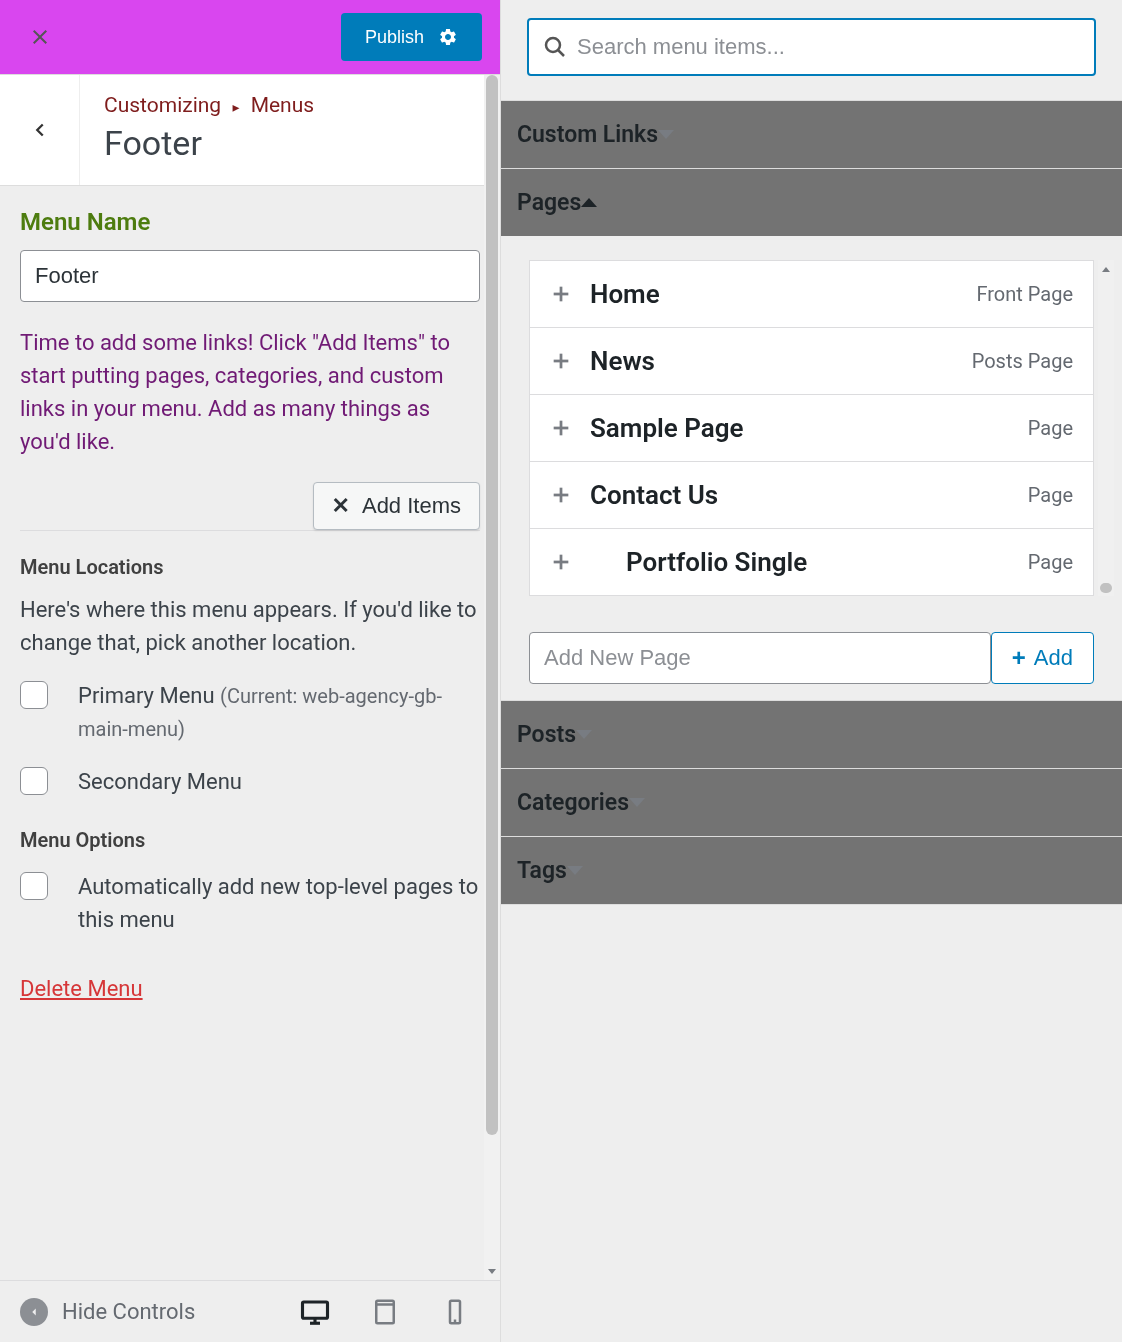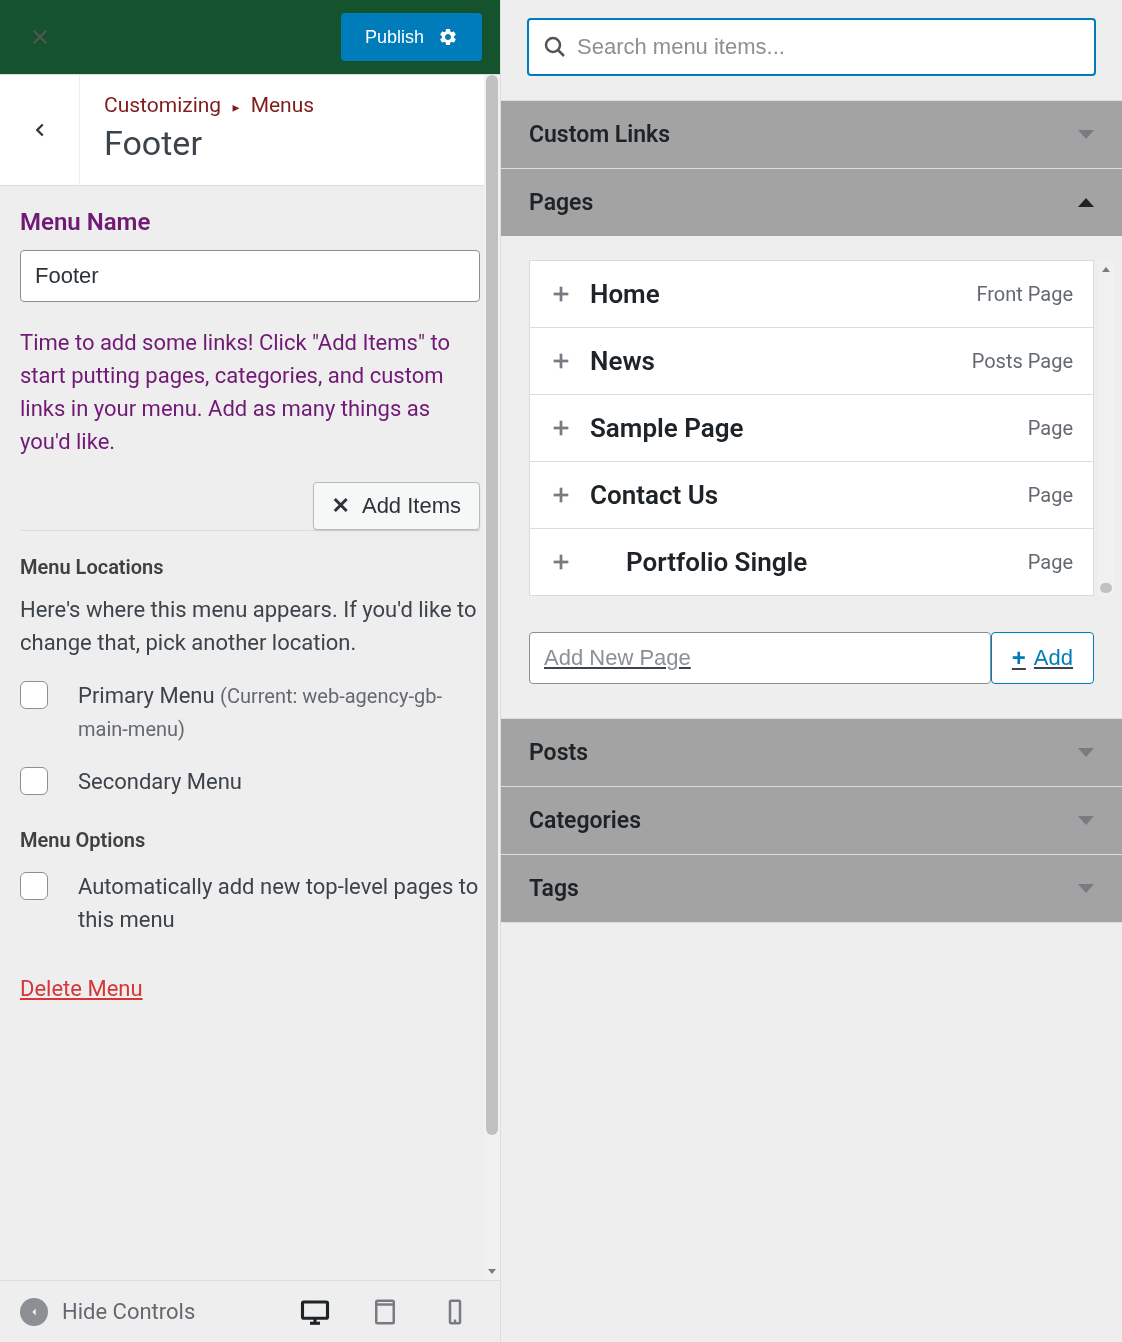--- a/index.html
+++ b/index.html
@@ -22,21 +22,21 @@
     .left-panel {
       width: 500px;
       background: #eee;
       display: flex;
       flex-direction: column;
       position: relative;
     }
     
     .header-bar {
       height: 75px;
-      background: #14532d;
+      background: #d946ef;
       display: flex;
       align-items: center;
       border-bottom: 1px solid #ddd;
     }
     
     .close-btn {
       width: 80px;
       height: 75px;
       display: flex;
       align-items: center;
@@ -125,21 +125,21 @@
     
     .content-area {
       flex: 1;
       padding: 22px 20px;
       overflow-y: auto;
     }
     
     .field-label {
       font-size: 24px;
       font-weight: 600;
-      color: #701a75;
+      color: #4d7c0f;
       margin-bottom: 14px;
     }
     
     .text-input {
       width: 100%;
       padding: 12px 14px;
       font-size: 22px;
       border: 1px solid #8c8f94;
       border-radius: 4px;
       background: white;
@@ -370,26 +370,25 @@
       color: #8c8f94;
     }
     
     
     .accordion-section {
       border-top: 1px solid #ddd;
       background: white;
     }
     
     .accordion-header {
-      padding: 20px 28px;
-      display: flex;
-      align-items: center;
-      justify-content: space-between;
-      cursor: pointer;
-      background: #a3a3a3;
+      padding: 20px 16px;
+      display: flex;
+      align-items: center;
+      cursor: pointer;
+      background: #737373;
     }
     
     .accordion-title {
       font-size: 23px;
       font-weight: 600;
       color: #1d2327;
     }
     
     .accordion-arrow {
       width: 0;
@@ -452,22 +451,21 @@
     }
     
     .page-item .page-type {
       font-size: 20px;
       color: #646970;
     }
     
     .add-new-row {
       display: flex;
       gap: 0;
-      padding: 18px 28px 34px;
-      text-decoration: underline;
+      padding: 18px 28px 16px;
     }
     
     .add-new-input {
       flex: 1;
       padding: 12px 14px;
       font-size: 22px;
       border: 1px solid #8c8f94;
       border-radius: 4px;
       background: white;
     }

